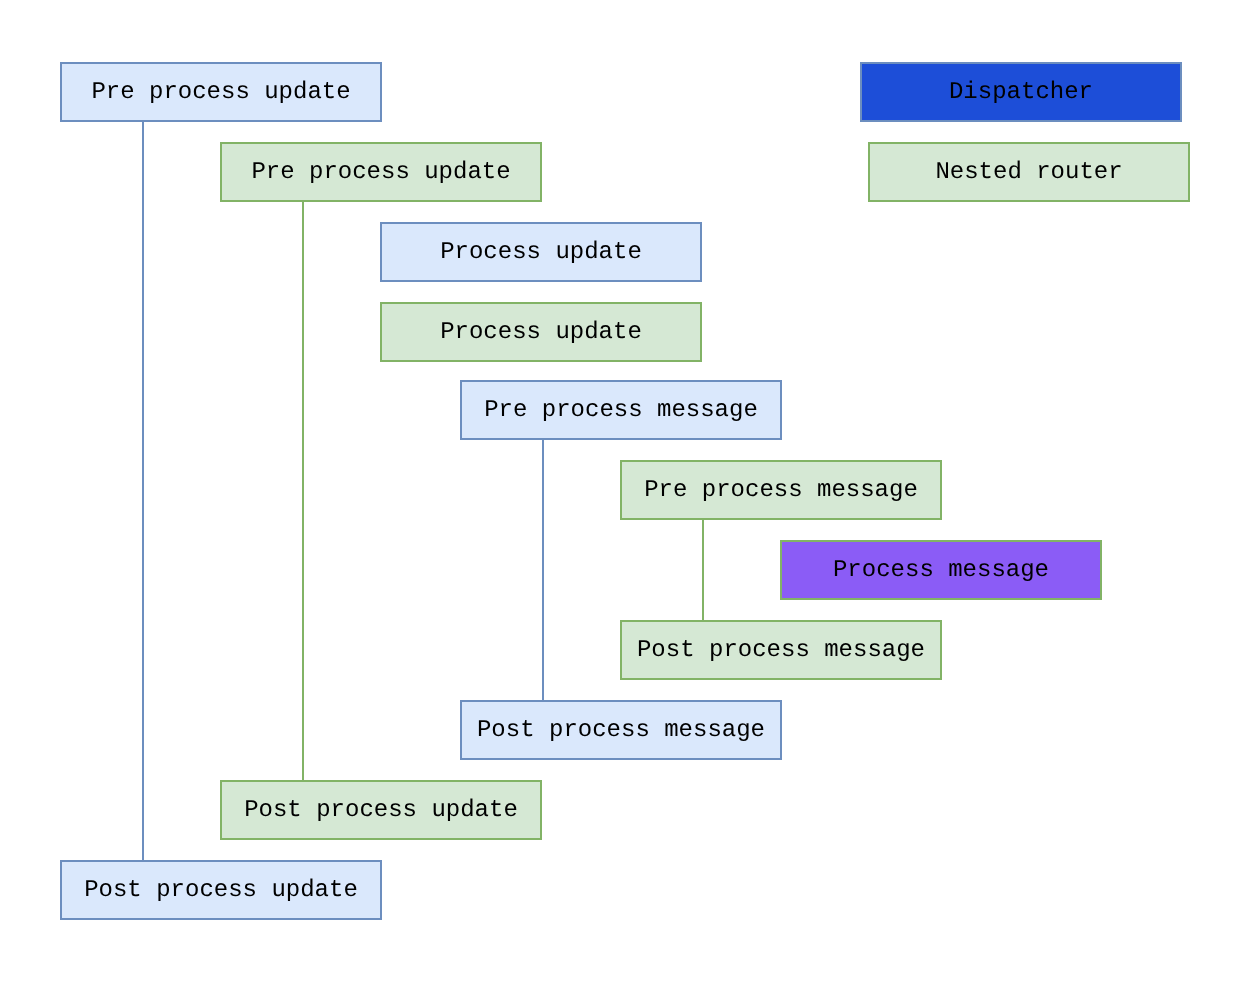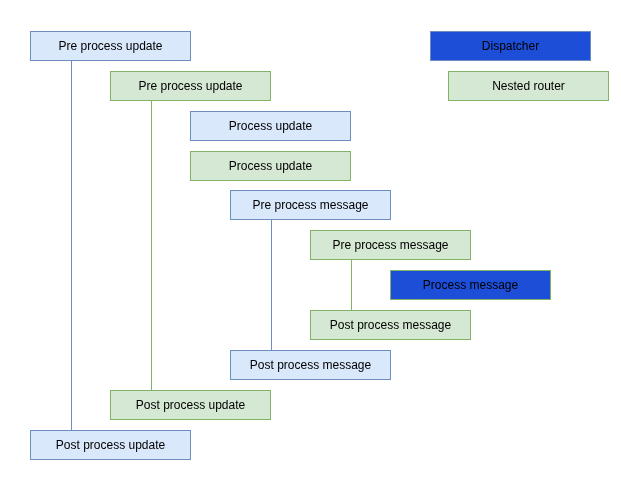--- a/index.html
+++ b/index.html
@@ -6,21 +6,21 @@
     margin: 0;
     padding: 0;
     background: #ffffff;
   }
   #canvas {
     position: relative;
     width: 621px;
     height: 491px;
     background: #ffffff;
     overflow: hidden;
-    font-family: Liberation Sans, sans-serif;
+    font-family: Liberation Mono, monospace;
   }
   .node {
     position: absolute;
     box-sizing: border-box;
     display: flex;
     align-items: center;
     justify-content: center;
     font-size: 12px;
     color: #000000;
     text-align: center;
@@ -37,23 +37,23 @@
 <body>
 
 <div id="canvas">
     <div class="connector" style="left: 71px; top: 61px; height: 369px; border-left-color: rgb(108, 142, 191);"></div>
     <div class="connector" style="left: 151px; top: 101px; height: 289px; border-left-color: rgb(130, 179, 102);"></div>
     <div class="connector" style="left: 271px; top: 220px; height: 130px; border-left-color: rgb(108, 142, 191);"></div>
     <div class="connector" style="left: 351px; top: 260px; height: 50px; border-left-color: rgb(130, 179, 102);"></div>
     <div class="node" style="left: 30px; top: 31px; width: 161px; height: 30px; background: rgb(218, 232, 252); border: 1px solid rgb(108, 142, 191);">Pre process update</div>
     <div class="node" style="left: 430px; top: 31px; width: 161px; height: 30px; background: #1d4ed8; border: 1px solid rgb(108, 142, 191);">Dispatcher</div>
     <div class="node" style="left: 110px; top: 71px; width: 161px; height: 30px; background: rgb(213, 232, 212); border: 1px solid rgb(130, 179, 102);">Pre process update</div>
-    <div class="node" style="left: 448px; top: 71px; width: 161px; height: 30px; background: rgb(213, 232, 212); border: 1px solid rgb(130, 179, 102);">Nested router</div>
+    <div class="node" style="left: 434px; top: 71px; width: 161px; height: 30px; background: rgb(213, 232, 212); border: 1px solid rgb(130, 179, 102);">Nested router</div>
     <div class="node" style="left: 190px; top: 111px; width: 161px; height: 30px; background: rgb(218, 232, 252); border: 1px solid rgb(108, 142, 191);">Process update</div>
     <div class="node" style="left: 190px; top: 151px; width: 161px; height: 30px; background: rgb(213, 232, 212); border: 1px solid rgb(130, 179, 102);">Process update</div>
     <div class="node" style="left: 230px; top: 190px; width: 161px; height: 30px; background: rgb(218, 232, 252); border: 1px solid rgb(108, 142, 191);">Pre process message</div>
     <div class="node" style="left: 310px; top: 230px; width: 161px; height: 30px; background: rgb(213, 232, 212); border: 1px solid rgb(130, 179, 102);">Pre process message</div>
-    <div class="node" style="left: 390px; top: 270px; width: 161px; height: 30px; background: #1d4ed8; border: 1px solid rgb(130, 179, 102);">Process message</div>
+    <div class="node" style="left: 390px; top: 270px; width: 161px; height: 30px; background: #8b5cf6; border: 1px solid rgb(130, 179, 102);">Process message</div>
     <div class="node" style="left: 310px; top: 310px; width: 161px; height: 30px; background: rgb(213, 232, 212); border: 1px solid rgb(130, 179, 102);">Post process message</div>
     <div class="node" style="left: 230px; top: 350px; width: 161px; height: 30px; background: rgb(218, 232, 252); border: 1px solid rgb(108, 142, 191);">Post process message</div>
     <div class="node" style="left: 110px; top: 390px; width: 161px; height: 30px; background: rgb(213, 232, 212); border: 1px solid rgb(130, 179, 102);">Post process update</div>
     <div class="node" style="left: 30px; top: 430px; width: 161px; height: 30px; background: rgb(218, 232, 252); border: 1px solid rgb(108, 142, 191);">Post process update</div>
   </div>
 
 </body></html>

